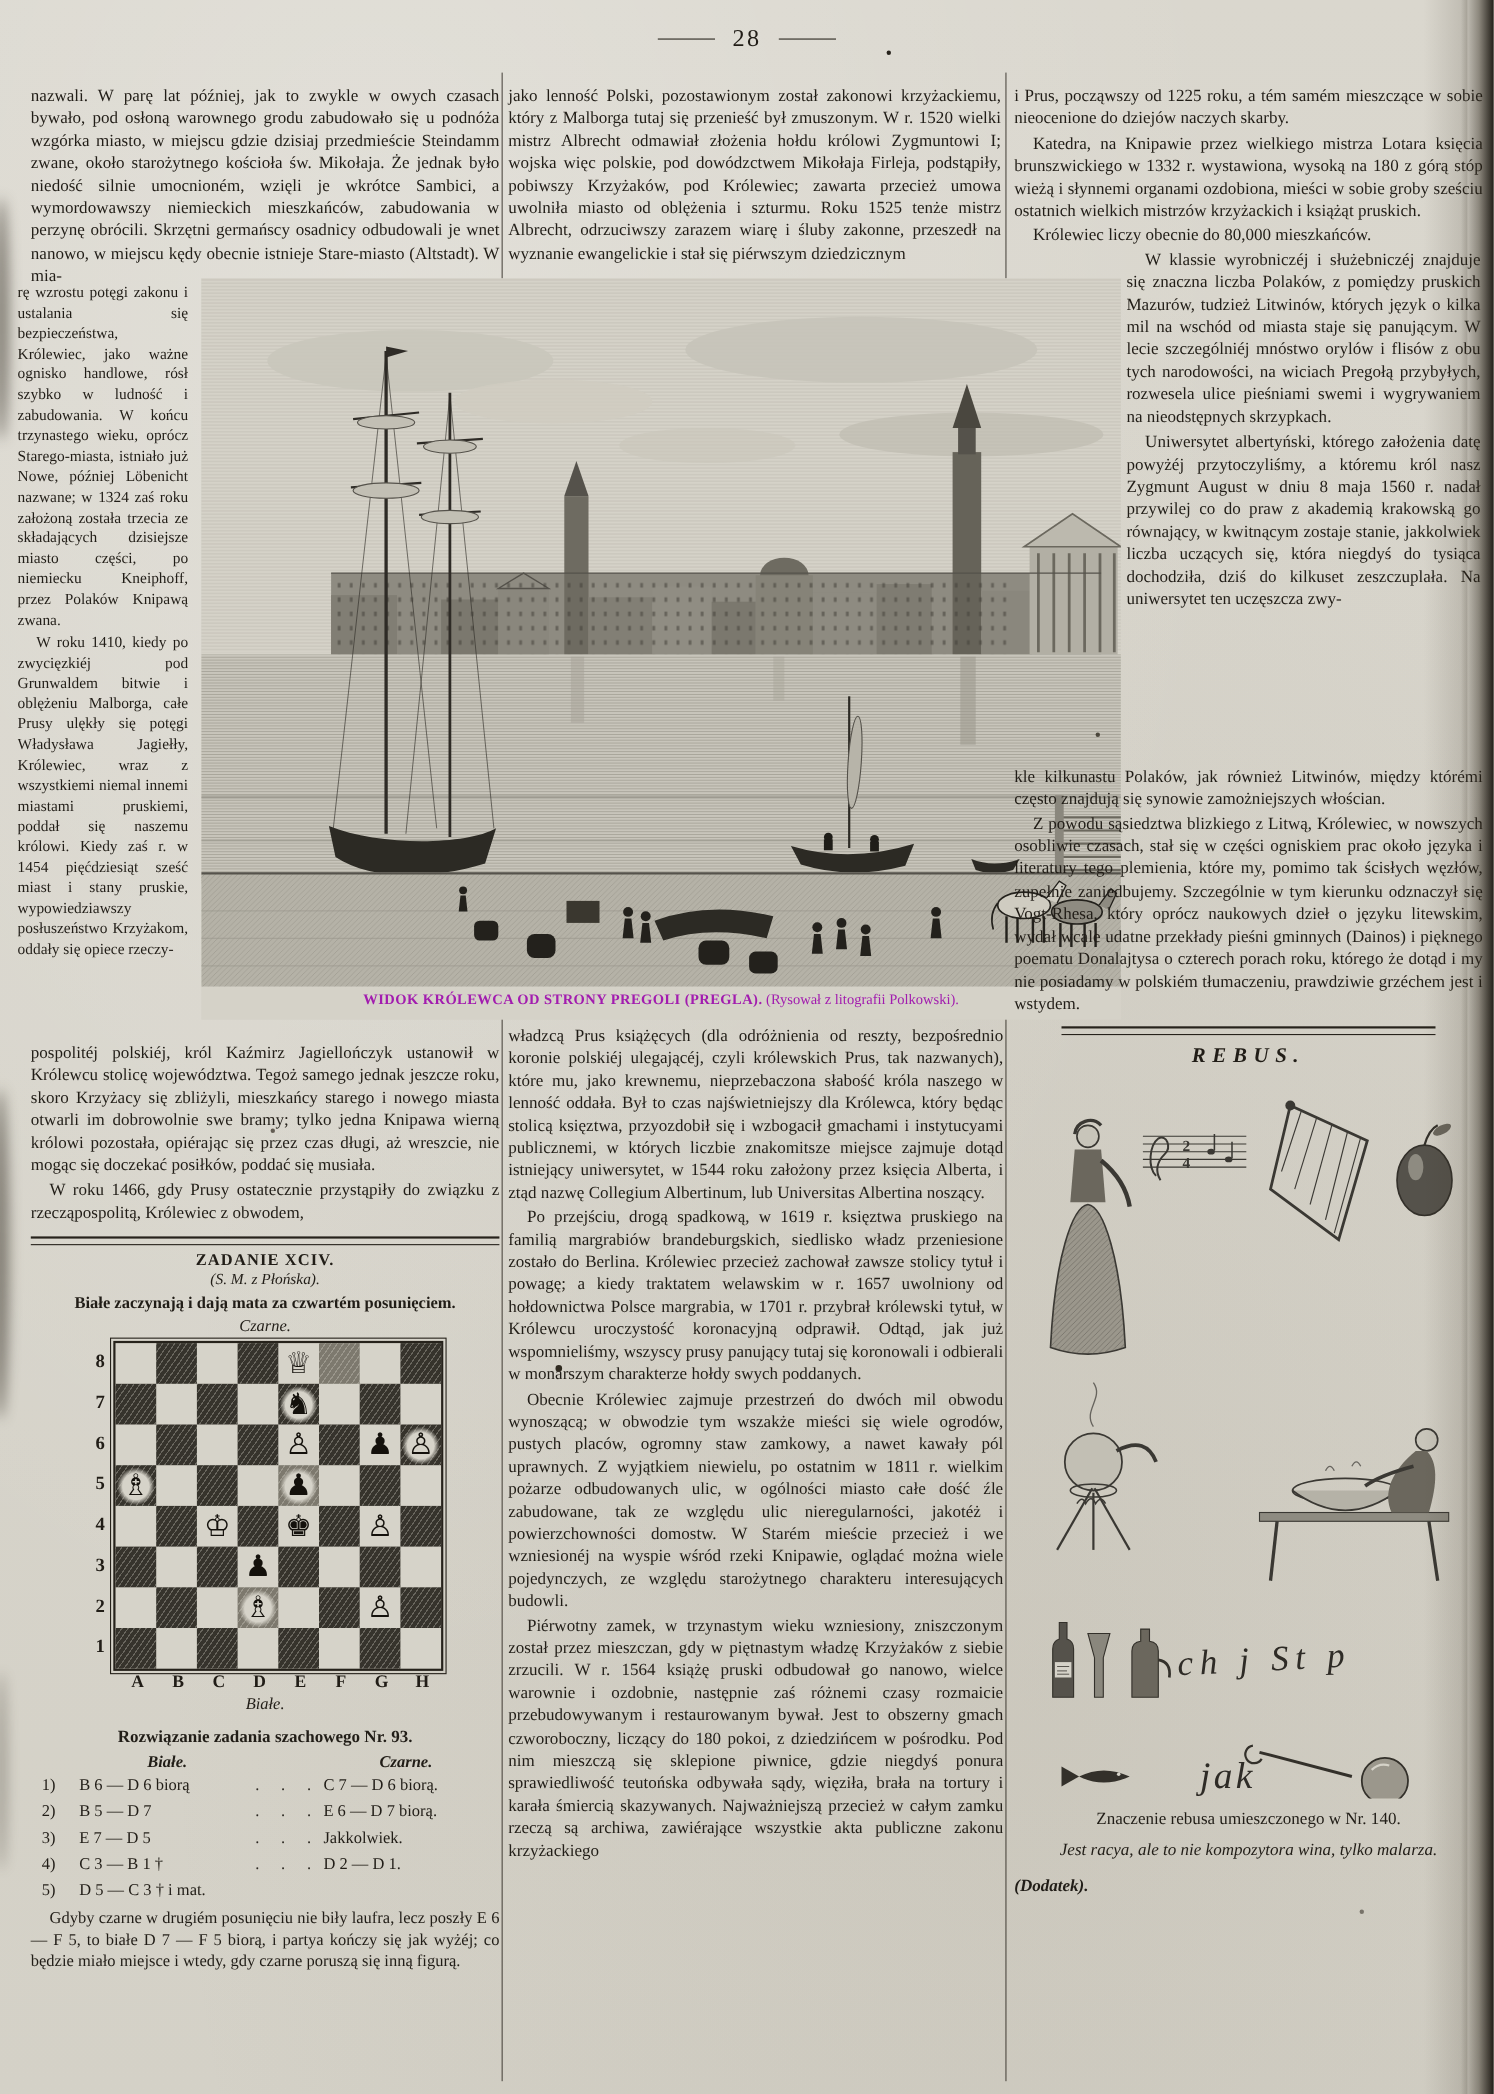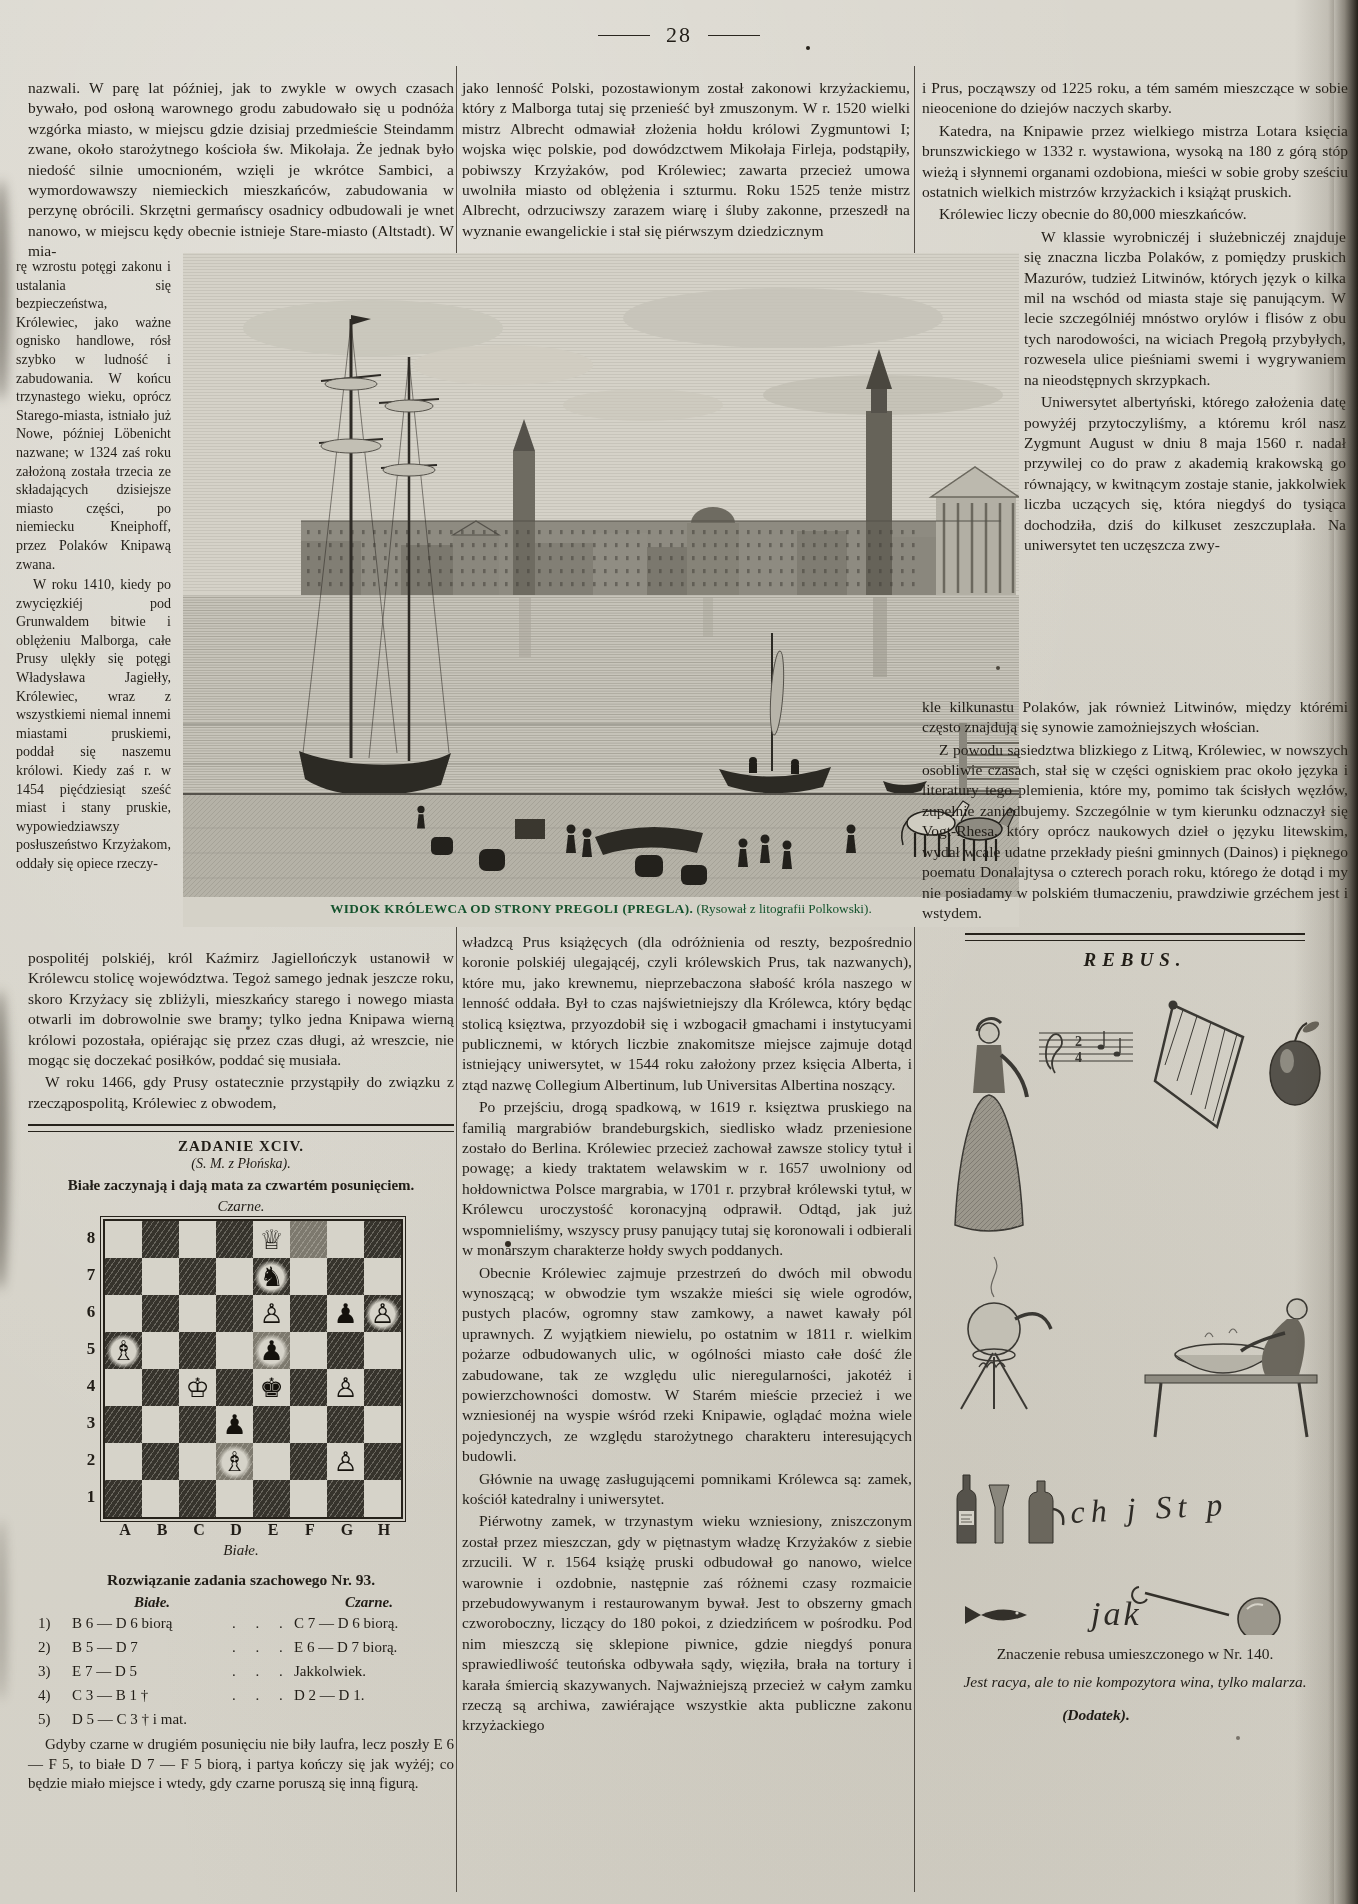--- a/index.html
+++ b/index.html
@@ -28,21 +28,21 @@
   #col2-top{position:absolute;left:462px;top:78px;width:448px;line-height:19.4px;}
   #col2-bottom{position:absolute;left:462px;top:932px;width:450px;}
   #col2-bottom p{line-height:20.4px;}
   #col3{position:absolute;left:922px;top:78px;width:426px;}
   #col3 .narrow{margin-left:102px;width:322px;min-height:470px;}
   
   .dblrule{height:5px;border-top:2.4px solid #26221b;border-bottom:1.1px solid #26221b;margin:6px 0;}
   
   #engraving{position:absolute;left:183px;top:253px;width:836px;height:674px;background:#d5d2c8;}
   #engraving svg{display:block;}
-  #engr-caption{margin-top:4px;text-align:center;font-size:13.2px;color:#14532d;}
+  #engr-caption{margin-top:4px;text-align:center;font-size:13.2px;color:#a21caf;}
   #engr-caption .cap-main{font-weight:bold;letter-spacing:.4px;}
   
   #chess{position:absolute;left:28px;top:1118px;width:426px;}
   .chess-title{text-align:center;font-weight:bold;font-size:21px;letter-spacing:7px;margin-top:10px;}
   .chess-sub{text-align:center;font-weight:bold;font-size:15px;margin-top:3px;letter-spacing:1px;}
   .chess-auth{text-align:center;font-style:italic;font-size:14px;margin-top:1px;}
   .chess-task{text-align:center;font-weight:bold;font-size:15px;line-height:19px;margin:4px 30px 0;}
   .side-label{text-align:center;font-style:italic;font-size:15px;margin-top:3px;}
   #board-wrap{display:flex;justify-content:center;margin-top:4px;}
   #rank-labels{display:flex;flex-direction:column;width:24px;}
@@ -59,21 +59,21 @@
   .sol-heads .wh{grid-column:2;text-align:center;}
   .sol-heads .bl{grid-column:4;text-align:center;}
   .mvrow{display:grid;grid-template-columns:34px 160px 1fr 150px;font-size:15px;line-height:24px;padding:0 10px;}
   .mvrow .dots{text-align:center;letter-spacing:8px;overflow:hidden;white-space:nowrap;color:#2c2822;}
   .mv-note{font-size:15px;line-height:19.6px;margin-top:4px;}
   
   .rebus-title{text-align:center;font-weight:bold;font-size:19px;letter-spacing:6px;margin:8px 0 4px;font-style:italic;}
   #rebus-art{display:block;margin:2px auto 0;}
   .rebus-meaning{text-align:center;font-size:15.5px;margin-top:10px;}
   .rebus-answer{font-style:italic;font-size:15.5px;line-height:21px;margin:8px 6px 0;text-align:justify;text-align-last:center;}
-  .rebus-credit{font-style:italic;font-weight:bold;font-size:15.5px;text-align:center;padding-right:78px;margin-top:14px;}
+  .rebus-credit{font-style:italic;font-weight:bold;font-size:15.5px;text-align:left;padding-right:78px;margin-top:14px;}
   
   #gutter{position:absolute;right:0;top:0;width:30px;height:100%;background:linear-gradient(to right, rgba(25,20,12,0) 0%, rgba(45,38,26,.45) 55%, rgba(18,14,8,.92) 100%);}
   #gutter-soft{position:absolute;right:24px;top:0;width:40px;height:100%;background:linear-gradient(to right, rgba(60,52,38,0), rgba(60,52,38,.18));}
   .smudge{position:absolute;background:rgba(40,34,24,.5);filter:blur(6px);border-radius:50%;}
   #sm1{left:-6px;top:180px;width:14px;height:220px;}
   #sm2{left:-8px;top:990px;width:16px;height:300px;}
   #sm3{left:-4px;top:1520px;width:10px;height:180px;opacity:.6;}
   #specks{position:absolute;left:806px;top:46px;width:4px;height:4px;border-radius:50%;background:#26221b;
     box-shadow: -300px 1196px 0 1px #302a20, 190px 620px 0 0 rgba(48,42,32,.8), -560px 980px 0 0 rgba(48,42,32,.7), 430px 1690px 0 0 rgba(48,42,32,.55);}
 </style>
@@ -443,21 +443,20 @@
     <div id="engr-caption">
       <span class="cap-main">WIDOK KRÓLEWCA OD STRONY PREGOLI (PREGLA).</span>
       <span class="cap-sub">(Rysował z litografii Polkowski).</span>
     </div>
   </div>
 
   <div id="col2-bottom">
     <p class="just b15">władzcą Prus książęcych (dla odróżnienia od reszty, bezpośrednio koronie polskiéj ulegającéj, czyli królewskich Prus, tak nazwanych), które mu, jako krewnemu, nieprzebaczona słabość króla naszego w lenność oddała. Był to czas najświetniejszy dla Królewca, który będąc stolicą księztwa, przyozdobił się i wzbogacił gmachami i instytucyami publicznemi, w których liczbie znakomitsze miejsce zajmuje dotąd istniejący uniwersytet, w 1544 roku założony przez księcia Alberta, i ztąd nazwę Collegium Albertinum, lub Universitas Albertina noszący.</p>
     <p class="just b15 ind">Po przejściu, drogą spadkową, w 1619 r. księztwa pruskiego na familią margrabiów brandeburgskich, siedlisko władz przeniesione zostało do Berlina. Królewiec przecież zachował zawsze stolicy tytuł i powagę; a kiedy traktatem welawskim w r. 1657 uwolniony od hołdownictwa Polsce margrabia, w 1701 r. przybrał królewski tytuł, w Królewcu uroczystość koronacyjną odprawił. Odtąd, jak już wspomnieliśmy, wszyscy prusy panujący tutaj się koronowali i odbierali w monarszym charakterze hołdy swych poddanych.</p>
     <p class="just b15 ind">Obecnie Królewiec zajmuje przestrzeń do dwóch mil obwodu wynoszącą; w obwodzie tym wszakże mieści się wiele ogrodów, pustych placów, ogromny staw zamkowy, a nawet kawały pól uprawnych. Z wyjątkiem niewielu, po ostatnim w 1811 r. wielkim pożarze odbudowanych ulic, w ogólności miasto całe dość źle zabudowane, tak ze względu ulic nieregularności, jakotéż i powierzchowności domostw. W Starém mieście przecież i we wzniesionéj na wyspie wśród rzeki Knipawie, oglądać można wiele pojedynczych, ze względu starożytnego charakteru interesujących budowli.</p>
-    <p class="just b15 ind">Głównie na uwagę zasługującemi pomnikami Królewca są: zamek, kościół katedralny i uniwersytet.</p>
     <p class="just b15 ind">Piérwotny zamek, w trzynastym wieku wzniesiony, zniszczonym został przez mieszczan, gdy w piętnastym władzę Krzyżaków z siebie zrzucili. W r. 1564 książę pruski odbudował go nanowo, wielce warownie i ozdobnie, następnie zaś różnemi czasy rozmaicie przebudowywanym i restaurowanym bywał. Jest to obszerny gmach czworoboczny, liczący do 180 pokoi, z dziedzińcem w pośrodku. Pod nim mieszczą się sklepione piwnice, gdzie niegdyś ponura sprawiedliwość teutońska odbywała sądy, więziła, brała na tortury i karała śmiercią skazywanych. Najważniejszą przecież w całym zamku rzeczą są archiwa, zawiérające wszystkie akta publiczne zakonu krzyżackiego</p>
   </div>
 
   <div id="col3">
     <p class="just b15">i Prus, począwszy od 1225 roku, a tém samém mieszczące w sobie nieocenione do dziejów naczych skarby.</p>
     <p class="just b15 ind">Katedra, na Knipawie przez wielkiego mistrza Lotara księcia brunszwickiego w 1332 r. wystawiona, wysoką na 180 z górą stóp wieżą i słynnemi organami ozdobiona, mieści w sobie groby sześciu ostatnich wielkich mistrzów krzyżackich i książąt pruskich.</p>
     <p class="just b15 ind">Królewiec liczy obecnie do 80,000 mieszkańców.</p>
     <div class="narrow">
       <p class="just b15 ind">W klassie wyrobniczéj i służebniczéj znajduje się znaczna liczba Polaków, z pomiędzy pruskich Mazurów, tudzież Litwinów, których język o kilka mil na wschód od miasta staje się panującym. W lecie szczególniéj mnóstwo orylów i flisów z obu tych narodowości, na wiciach Pregołą przybyłych, rozwesela ulice pieśniami swemi i wygrywaniem na nieodstępnych skrzypkach.</p>
       <p class="just b15 ind">Uniwersytet albertyński, którego założenia datę powyżéj przytoczyliśmy, a któremu król nasz Zygmunt August w dniu 8 maja 1560 r. nadał przywilej co do praw z akademią krakowską go równający, w kwitnącym zostaje stanie, jakkolwiek liczba uczących się, która niegdyś do tysiąca dochodziła, dziś do kilkuset zeszczuplała. Na uniwersytet ten uczęszcza zwy-</p>

